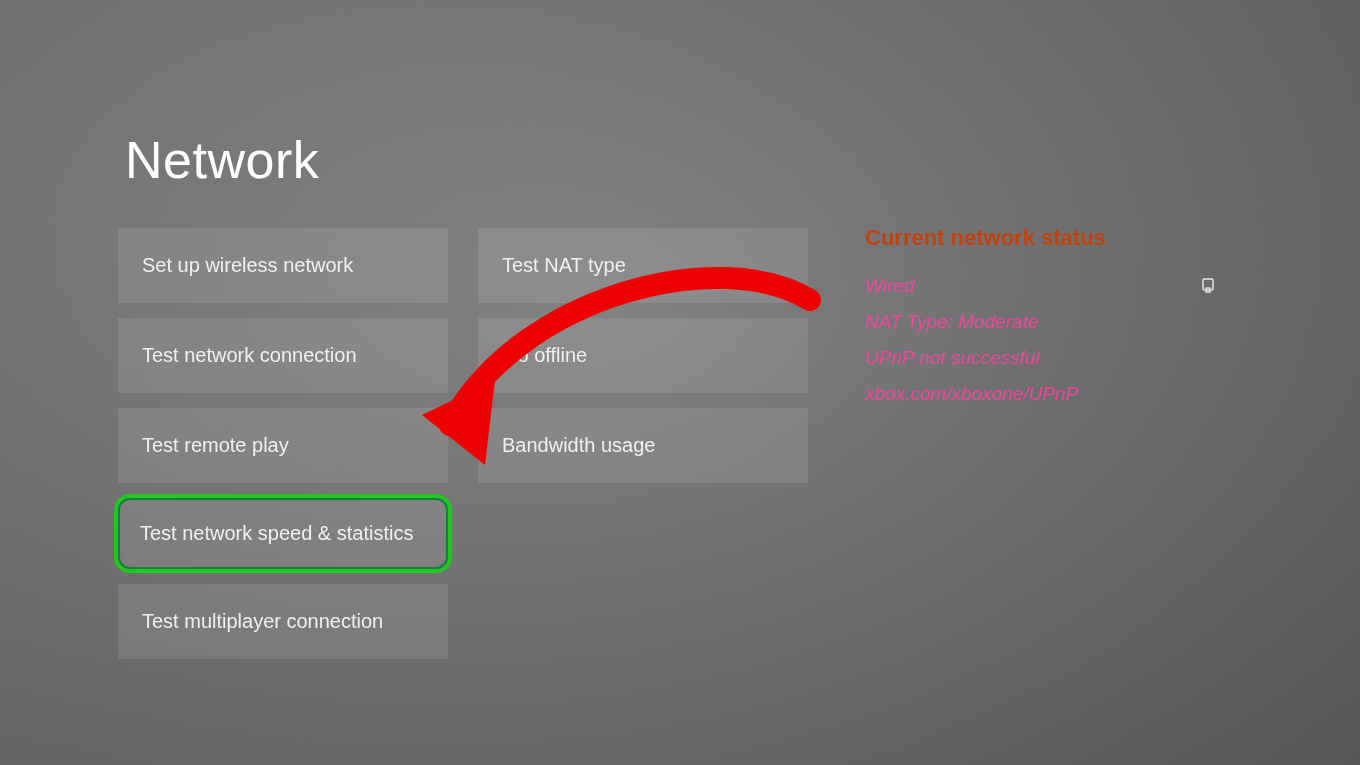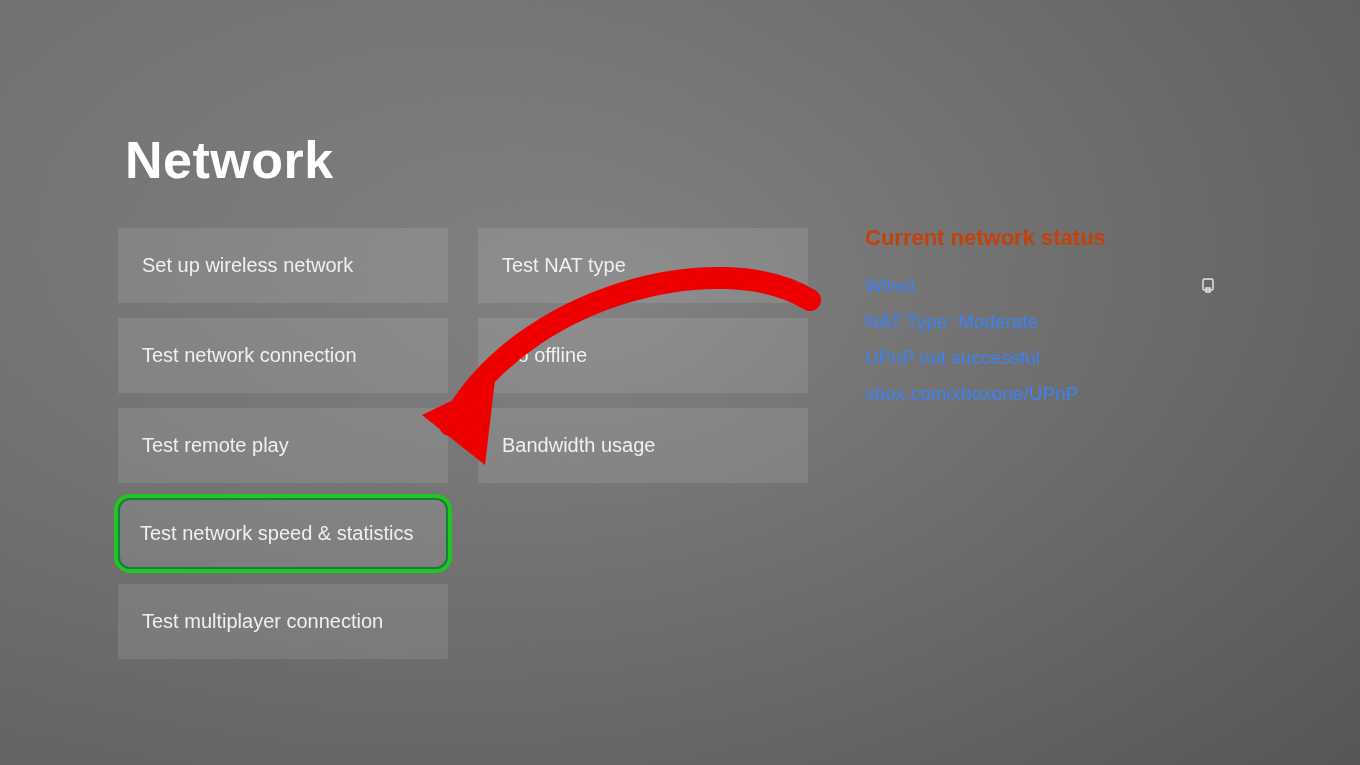--- a/index.html
+++ b/index.html
@@ -20,21 +20,21 @@
       position: absolute;
       inset: 0;
       background: radial-gradient(ellipse at 45% 40%, rgba(255,255,255,0.06) 0%, rgba(0,0,0,0.22) 100%);
       pointer-events: none;
     }
     .page-title {
       position: absolute;
       top: 130px;
       left: 125px;
       font-size: 52px;
-      font-weight: 700;
+      font-weight: 400;
       letter-spacing: 0.5px;
     }
     .content {
       position: absolute;
       top: 228px;
       left: 118px;
       display: flex;
       gap: 30px;
     }
     .column {
@@ -65,26 +65,27 @@
       width: 350px;
     }
     .status-heading {
       font-size: 22px;
       font-weight: 600;
       margin-bottom: 24px;
       color: #c2410c;
     }
     .status-row {
       font-size: 19px;
-      color: #3b82f6;
+      color: #ec4899;
       margin-bottom: 14px;
       font-weight: 400;
       display: flex;
       justify-content: space-between;
       align-items: center;
+      font-style: italic;
     }
     .ethernet-icon {
       width: 14px;
       height: 18px;
       display: inline-block;
     }
     .arrow-overlay {
       position: absolute;
       top: 265px;
       left: 400px;

